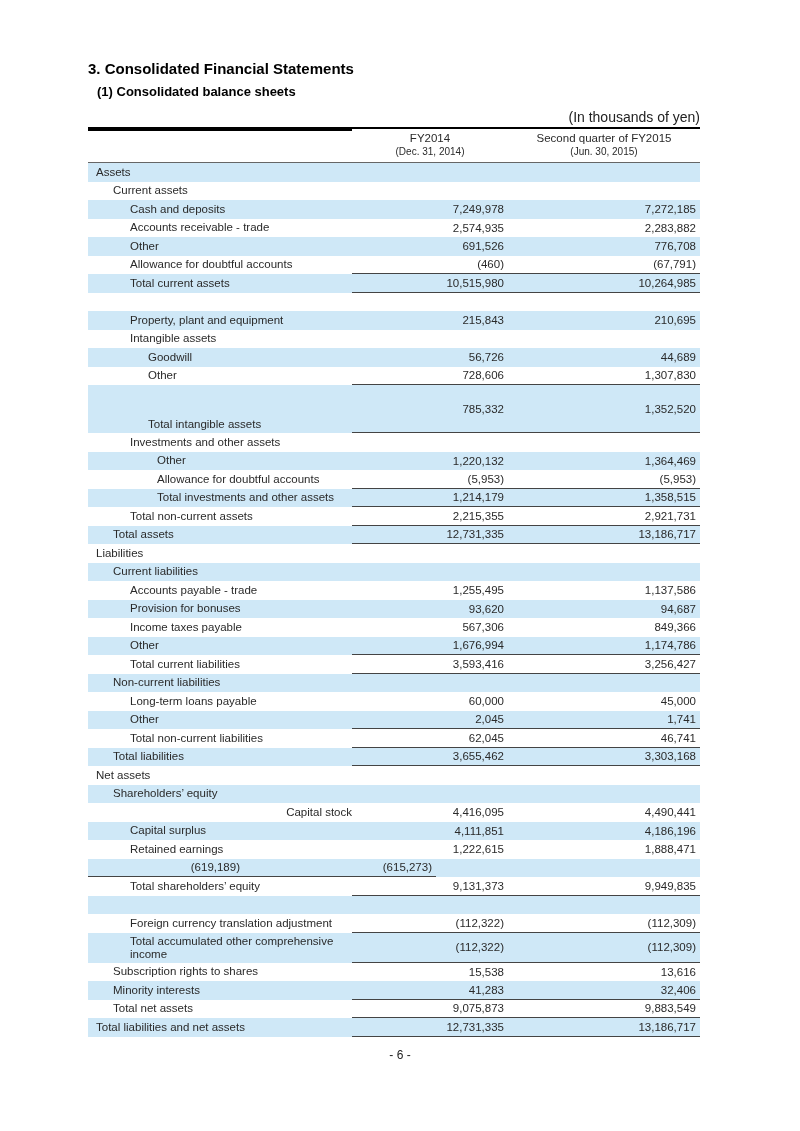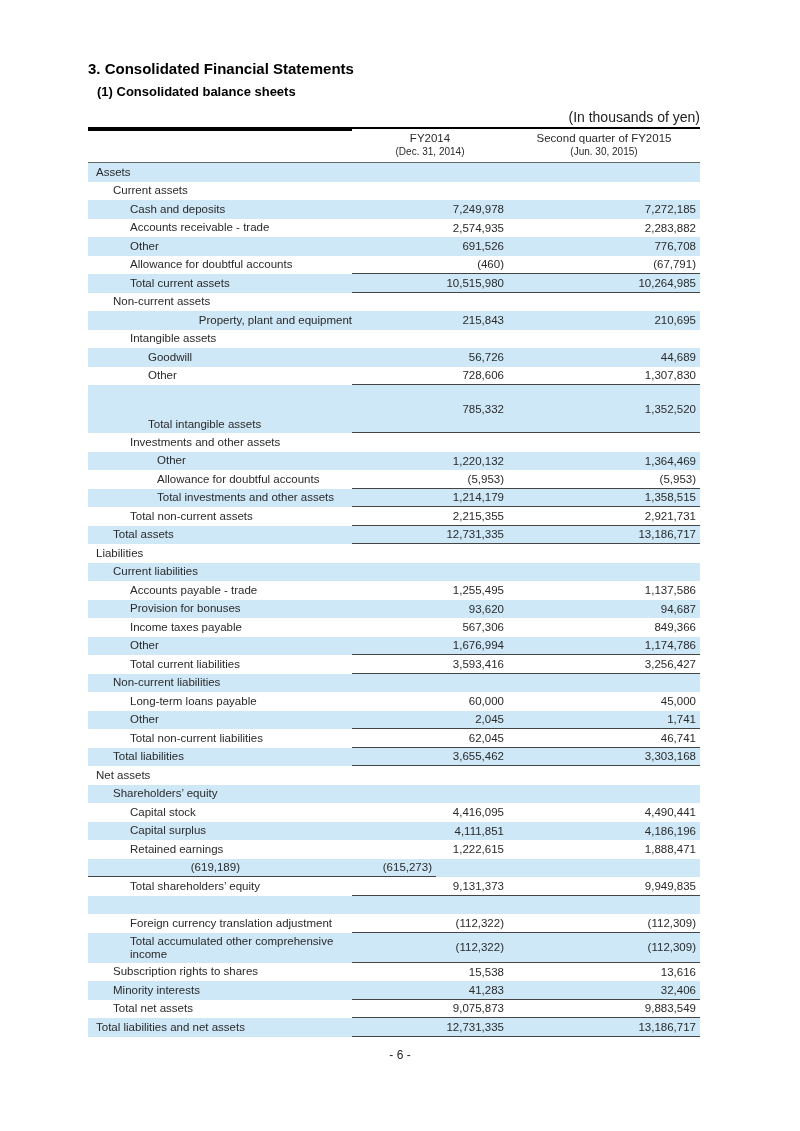--- a/index.html
+++ b/index.html
@@ -90,26 +90,25 @@
             <div class="cell label" style="padding-left: 42px;">Allowance for doubtful accounts</div>
             <div class="cell num c1">(460)</div>
             <div class="cell num c2">(67,791)</div>
           </div>
           <div class="row shaded rule">
             <div class="cell label" style="padding-left: 42px;">Total current assets</div>
             <div class="cell num c1">10,515,980</div>
             <div class="cell num c2">10,264,985</div>
           </div>
           <div class="row">
-            <div class="cell label" style="padding-left: 25px;">Non-current assets</div>
-            <div class="cell num c1"></div>
-            <div class="cell num c2"></div>
-          </div>
-          <div class="row shaded">
-            <div class="cell label" style="padding-left: 42px; text-align: right;">Property, plant and equipment</div>
+            <div class="cell num c1"></div>
+            <div class="cell num c2"></div>
+          </div>
+          <div class="row shaded">
+            <div class="cell label" style="padding-left: 42px;">Property, plant and equipment</div>
             <div class="cell num c1">215,843</div>
             <div class="cell num c2">210,695</div>
           </div>
           <div class="row">
             <div class="cell label" style="padding-left: 42px;">Intangible assets</div>
             <div class="cell num c1"></div>
             <div class="cell num c2"></div>
           </div>
           <div class="row shaded">
             <div class="cell label" style="padding-left: 60px;">Goodwill</div>
@@ -220,21 +219,21 @@
             <div class="cell label" style="padding-left: 8px;">Net assets</div>
             <div class="cell num c1"></div>
             <div class="cell num c2"></div>
           </div>
           <div class="row shaded">
             <div class="cell label" style="padding-left: 25px;">Shareholders’ equity</div>
             <div class="cell num c1"></div>
             <div class="cell num c2"></div>
           </div>
           <div class="row">
-            <div class="cell label" style="padding-left: 42px;">Capital stock</div>
+            <div class="cell label" style="padding-left: 42px; text-align: right;">Capital stock</div>
             <div class="cell num c1">4,416,095</div>
             <div class="cell num c2">4,490,441</div>
           </div>
           <div class="row shaded">
             <div class="cell label" style="padding-left: 42px;">Capital surplus</div>
             <div class="cell num c1">4,111,851</div>
             <div class="cell num c2">4,186,196</div>
           </div>
           <div class="row">
             <div class="cell label" style="padding-left: 42px;">Retained earnings</div>

